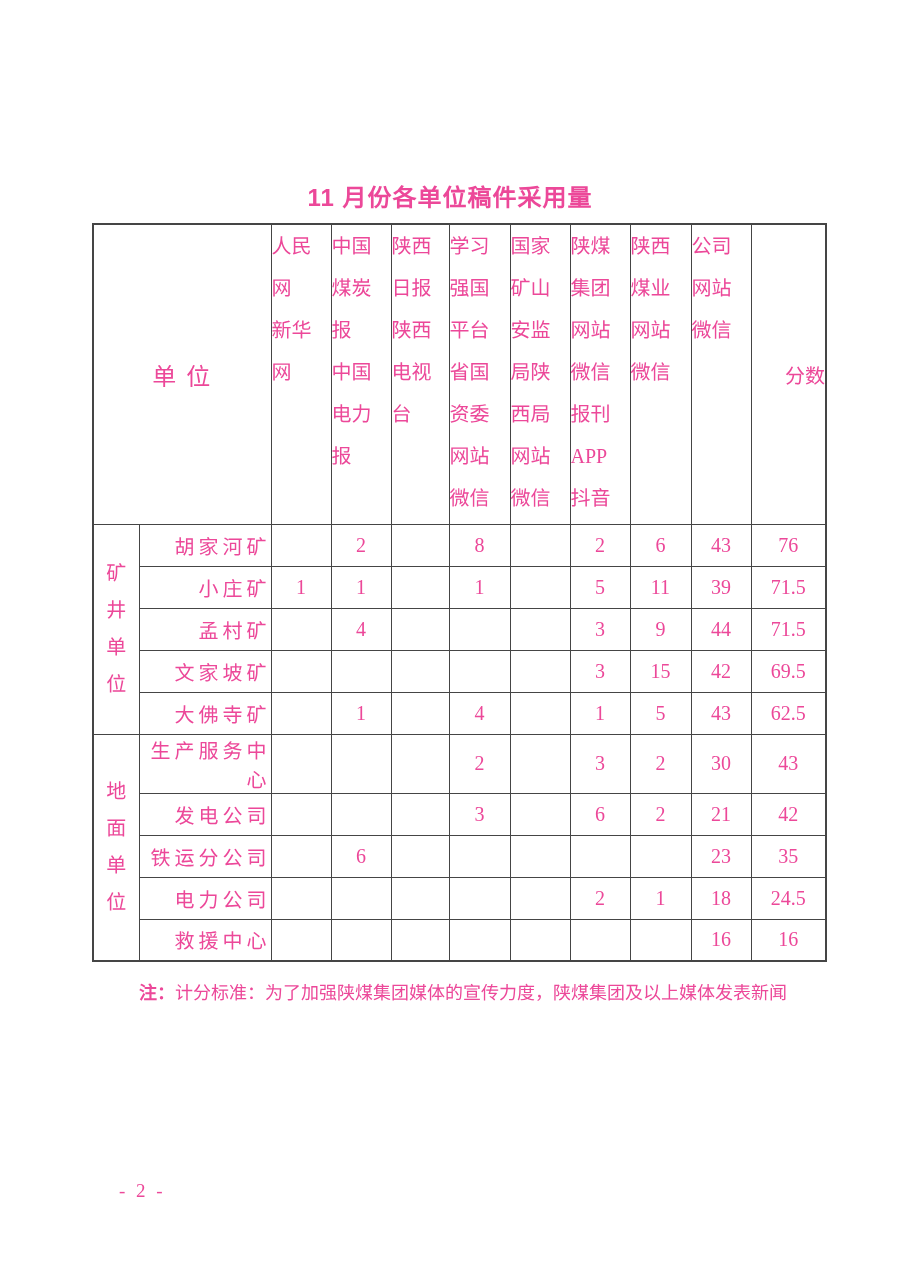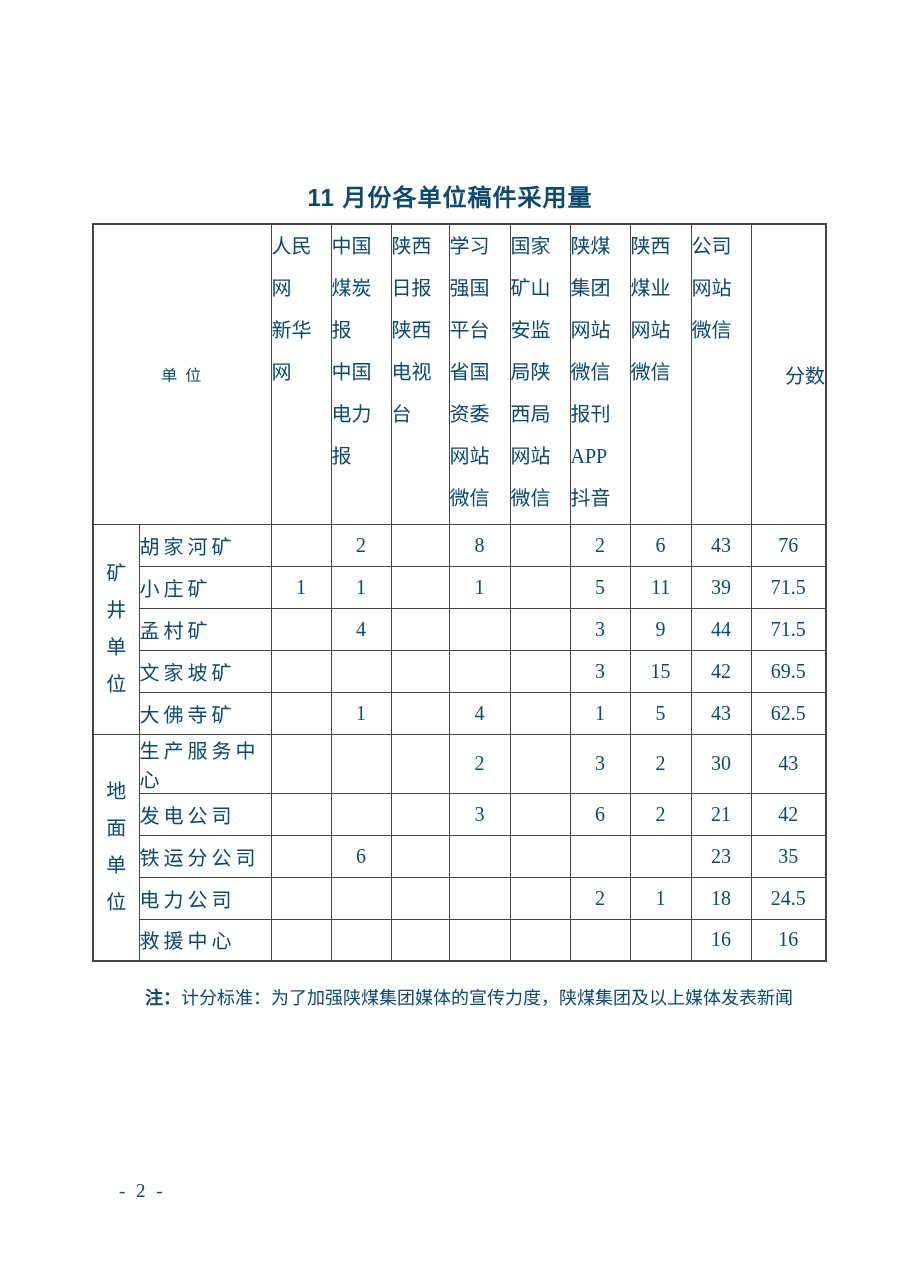--- a/index.html
+++ b/index.html
@@ -5,21 +5,21 @@
   html, body {
     margin: 0;
     padding: 0;
     background: #ffffff;
   }
   .page {
     position: relative;
     width: 900px;
     height: 1273px;
     background: #ffffff;
-    color: #0c4a6e;
+    color: #ec4899;
     font-family: "Liberation Serif", "DejaVu Serif", serif;
     overflow: hidden;
   }
   .doc-title {
     margin: 0;
     padding: 184px 0 0 0;
     text-align: center;
     font-size: 24px;
     line-height: 27px;
     font-weight: bold;
@@ -41,53 +41,53 @@
   }
   .head-row { height: 300px; }
   .media-head {
     vertical-align: top;
     padding-top: 4px;
     font-size: 20px;
     text-align: left;
   }
   .media-head div { height: 42px; line-height: 42px; }
   .unit-head {
-    font-size: 16px;
+    font-size: 24px;
     text-align: center;
     vertical-align: middle;
     letter-spacing: 2px;
   }
   .score-head {
     font-size: 20px;
     text-align: right;
     vertical-align: middle;
   }
   .data-row { height: 42px; }
   .group-cell {
     vertical-align: middle;
     text-align: center;
     font-size: 20px;
   }
   .group-cell div { height: 37px; line-height: 37px; }
   .name-cell {
-    text-align: left;
+    text-align: right;
     font-size: 20px;
     letter-spacing: 4px;
   }
   .val-cell {
     text-align: center;
     font-size: 20px;
   }
   .note {
     margin: 12px 0 0 98px;
     width: 712px;
     font-size: 18px;
   }
   .note p {
-    margin: 17px;
+    margin: 11px;
     line-height: 38px;
     white-space: nowrap;
   }
   .note p.first { padding-left: 30px; }
   .note-bold { font-weight: bold; }
   .page-number {
     position: absolute;
     left: 119px;
     top: 1180px;
     font-size: 19px;

